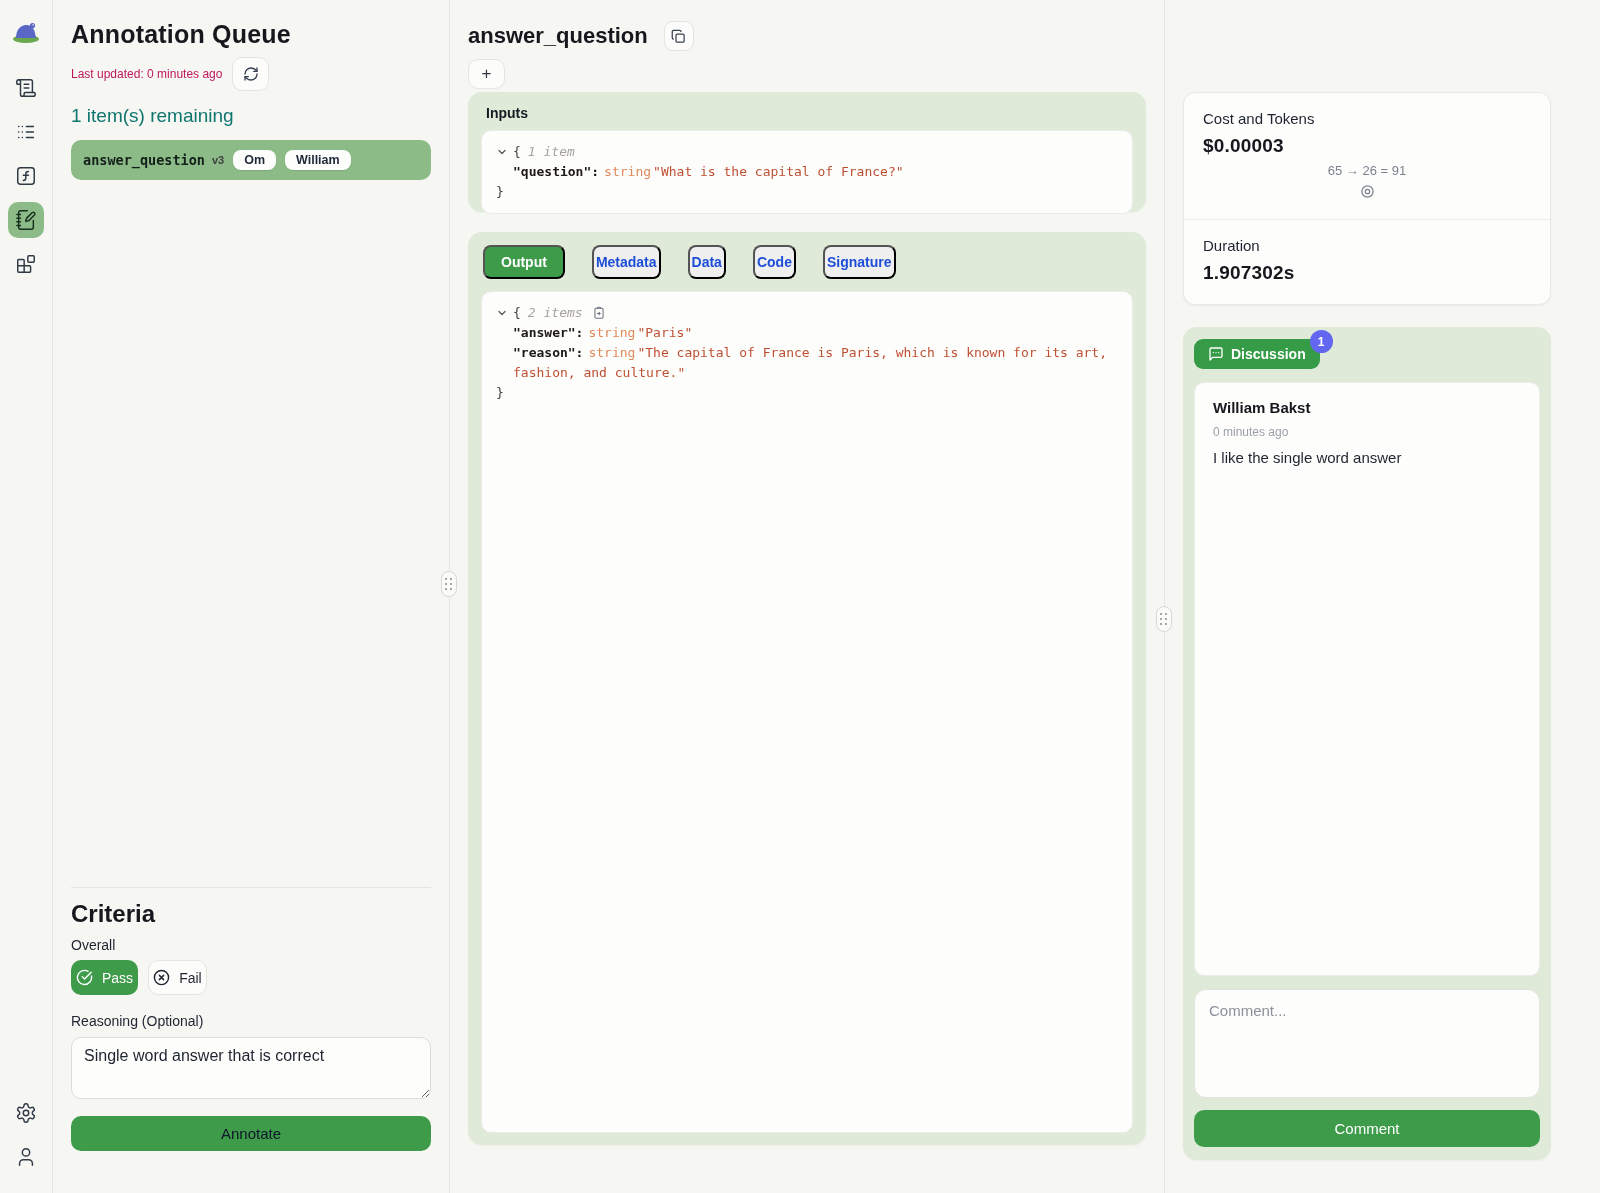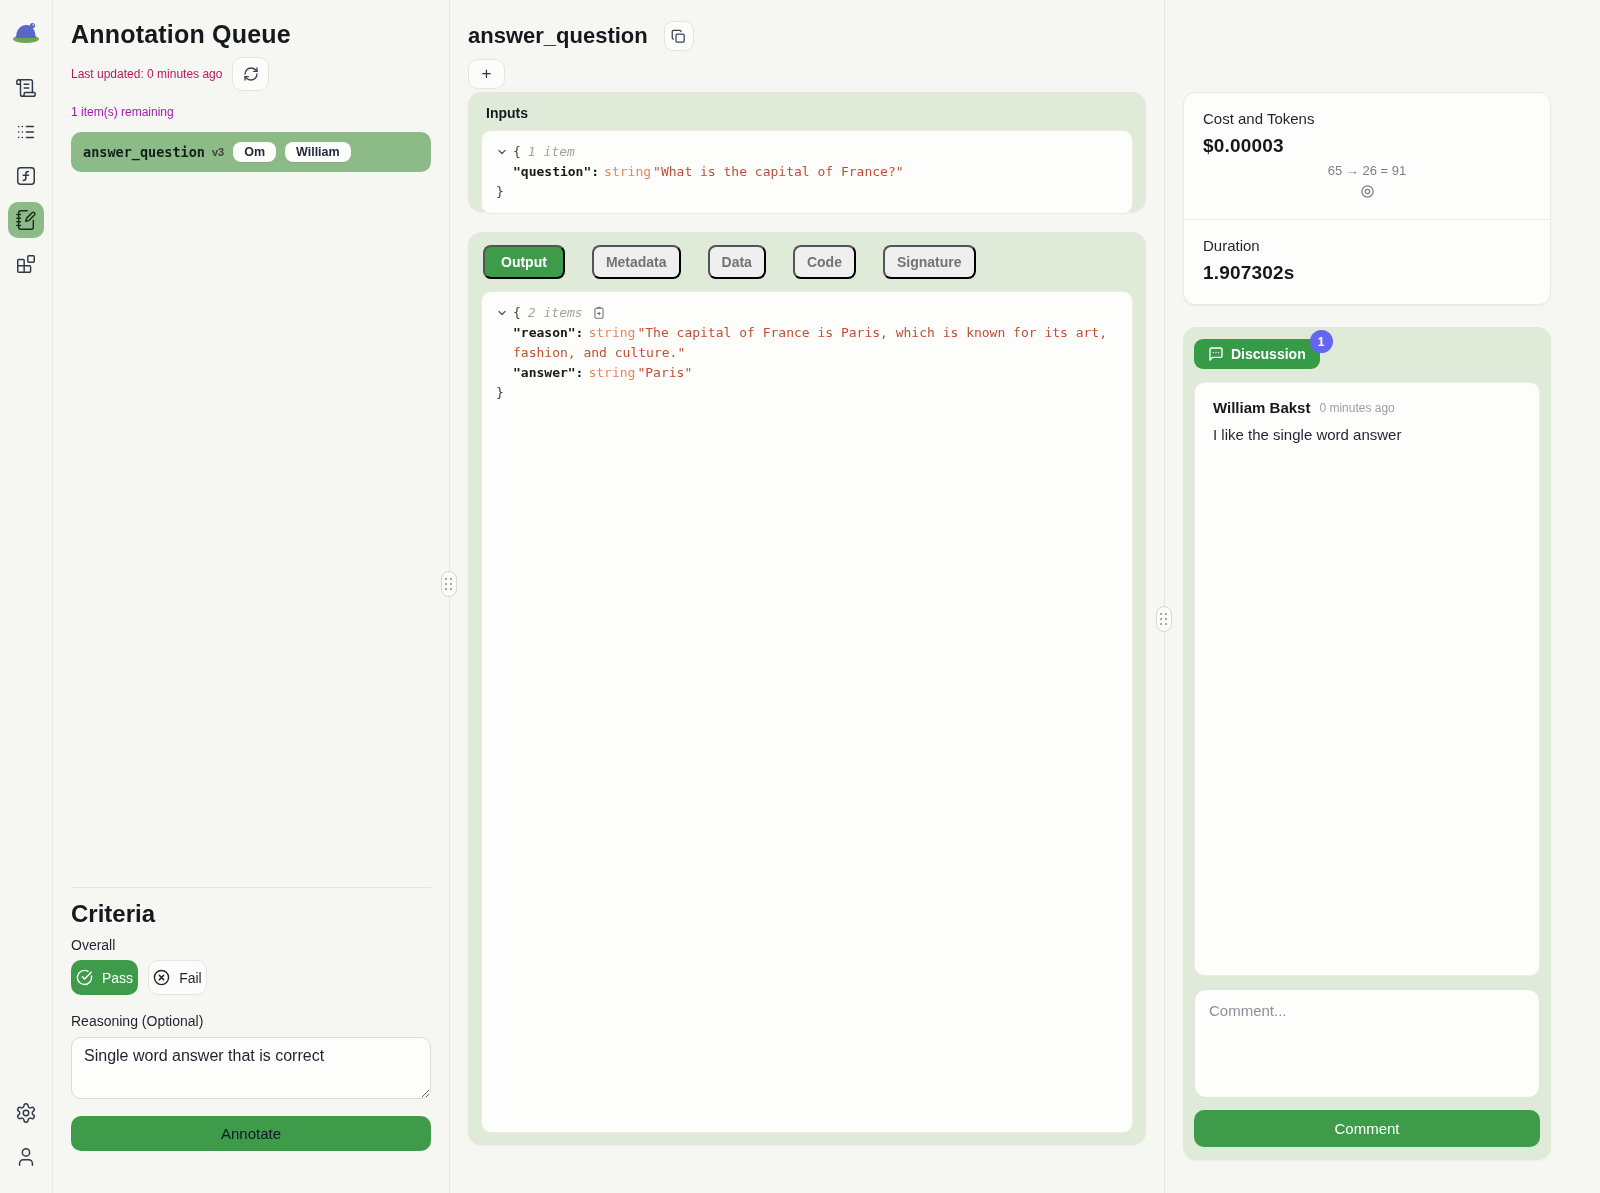--- a/index.html
+++ b/index.html
@@ -30,21 +30,21 @@
   .grip i { width:2px; height:2px; border-radius:50%; background:#8b8b86; }
 
   
   .queue { width:396px; flex:0 0 396px; display:flex; flex-direction:column; padding:20px 18px 42px; }
   .queue h1 { font-size:25px; font-weight:700; letter-spacing:.2px; }
   .updated-row { margin-top:8px; display:flex; align-items:center; gap:10px; }
   .updated-text { font-size:12px; color:#be185d;text-align:right; }
   .icon-btn { background:#fcfcfa; border:1px solid #e4e4e1; border-radius:10px;
               display:flex; align-items:center; justify-content:center; color:#374151; cursor:pointer; }
   .refresh-btn { width:37px; height:34px; }
-  .remaining { margin-top:14px; font-size:12px; color:#a21caf; }
+  .remaining { margin-top:14px; font-size:19px; color:#0f766e; }
   .queue-item { margin-top:13px; height:40px; background:#8cbb88; border-radius:10px;
                 display:flex; align-items:center; gap:9px; padding:0 10px 0 12px; cursor:pointer; }
   .queue-item-name { font-family:"DejaVu Sans Mono",monospace; font-size:13.5px; font-weight:600; color:#14201a; }
   .queue-item-ver { font-size:11px; color:#404040; margin-left:-2px;font-weight:bold; }
   .chip { background:#fdfdfc; border-radius:8px; padding:3px 11px; font-size:12.5px; font-weight:600;
           color:#1f2937; box-shadow:0 1px 1px rgba(0,0,0,.08); }
 
   .criteria { margin-top:auto; }
   .criteria hr { border:none; border-top:1px solid #e5e5e1; margin-bottom:12px; }
   .criteria h2 { font-size:24px; font-weight:700; }
@@ -68,21 +68,21 @@
   .copy-btn { width:30px; height:30px; border-radius:9px; }
   .plus-btn { margin-top:7px; width:37px; height:30px; border-radius:10px; font-size:17px; color:#30363e;
               font-family:inherit; }
   .green-card { background:#dfead8; border-radius:14px; padding:12px 13px; box-shadow:0 1px 2px rgba(0,0,0,.04); }
   .inputs-card { margin-top:3px; height:120px; display:flex; flex-direction:column; }
   .card-label { font-size:14px; font-weight:700; color:#161b22; margin:1px 0 9px 5px; }
   .white-box { background:#fdfdfb; border:1px solid #ecebe7; border-radius:10px; padding:11px 14px;
                font-family:"DejaVu Sans Mono",monospace; font-size:13px; line-height:20px; color:#44403c; flex:1; }
   .output-card { margin-top:20px; height:913px; display:flex; flex-direction:column; }
   .tab-row { display:flex; align-items:center; gap:27px; margin:1px 0 12px 2px; }
-  .tab { font-size:14px; color:#737373; font-weight:600; cursor:pointer; padding:7px 12px; border-radius:8px; }
+  .tab { font-size:14px; color:#1d4ed8; font-weight:600; cursor:pointer; padding:7px 2px; border-radius:8px; }
   .tab.active { background:#3d9b4a; color:#ffffff; padding:7px 16px; }
 
   .json-head { display:flex; align-items:center; gap:5px; }
   .json-chevron { color:#57534e; cursor:pointer; }
   .json-brace { color:#44403c; }
   .json-meta { font-style:italic; color:#a8a29e; margin-left:2px; }
   .json-copy { color:#6b7280; margin-left:4px; cursor:pointer; }
   .json-row { padding-left:17px; }
   .jkey { color:#1c1917; font-weight:600; }
   .jkey::before { content:'"'; }
@@ -105,21 +105,21 @@
   .discussion-card { margin-top:22px; flex:1; background:#dfead8; border-radius:14px; padding:12px 11px 13px;
                      display:flex; flex-direction:column; box-shadow:0 1px 2px rgba(0,0,0,.04); }
   .discussion-btn { position:relative; align-self:flex-start; display:flex; align-items:center; gap:7px;
                     background:#359b47; color:#fff; border:none; border-radius:9px; padding:7px 14px;
                     font-size:14px; font-weight:600; cursor:pointer; font-family:inherit; }
   .discussion-badge { position:absolute; top:-9px; right:-13px; width:23px; height:23px; border-radius:50%;
                       background:#6366f1; color:#fff; font-size:12px; font-weight:600;
                       display:flex; align-items:center; justify-content:center; }
   .discussion-panel { margin-top:13px; flex:1; background:#fdfdfc; border:1px solid #ececea; border-radius:10px;
                       padding:16px 18px; }
-  .comment-head { display:flex; align-items:center; gap:9px; }
+  .comment-head { display:flex; align-items:flex-start; gap:9px;flex-direction:column; }
   .comment-author { font-size:15px; font-weight:700; }
   .comment-time { font-size:12px; color:#9aa0a8; }
   .comment-text { margin-top:10px; font-size:15px; color:#1f2430; }
   .comment-area { margin-top:13px; height:109px; border:1px solid #e2e2de; border-radius:12px; background:#fdfdfc;
                   padding:12px 14px; font-family:inherit; font-size:15px; color:#1f2430; resize:none; }
   .comment-area::placeholder { color:#8b919a; }
   .comment-btn { margin-top:12px; height:37px; background:#3d9b4a; color:#fff; border:none; border-radius:10px;
                  font-size:15px; cursor:pointer; font-family:inherit; }
 </style>
 </head>
@@ -313,24 +313,24 @@
         <span class="json-meta">2 items</span>
         <span class="json-copy">
           <svg width="14" height="14" viewBox="0 0 24 24" fill="none" stroke="currentColor" stroke-width="1.8" stroke-linecap="round" stroke-linejoin="round">
               <rect x="5" y="4" width="14" height="17" rx="2"></rect>
               <path d="M9 4a2 2 0 0 1 2-2h2a2 2 0 0 1 2 2"></path>
               <path d="M12 15l2-2-2-2M9 13h5"></path>
             </svg>
         </span>
       </div>
       <div class="json-row">
+        <span class="jkey">answer</span><span class="jtype">string</span><span class="jval">Paris</span>
+      </div>
+      <div class="json-row">
         <span class="jkey">reason</span><span class="jtype">string</span><span class="jval">The capital of France is Paris, which is known for its art, fashion, and culture.</span>
-      </div>
-      <div class="json-row">
-        <span class="jkey">answer</span><span class="jtype">string</span><span class="jval">Paris</span>
       </div>
       <div class="json-brace">}</div>
     </div>
   </div>
 </section>
 
 <div class="vsplit">
   <div class="grip" style="top:606px;">
       <i></i>
       <i></i>

